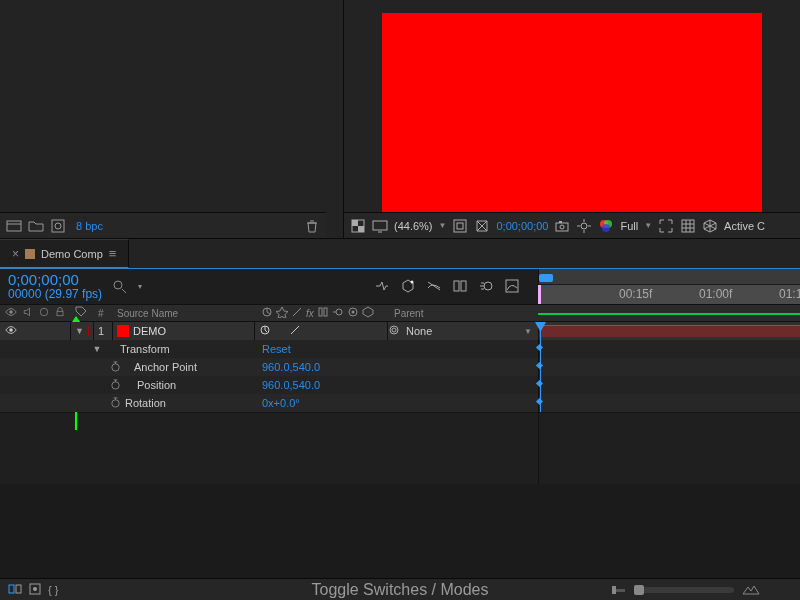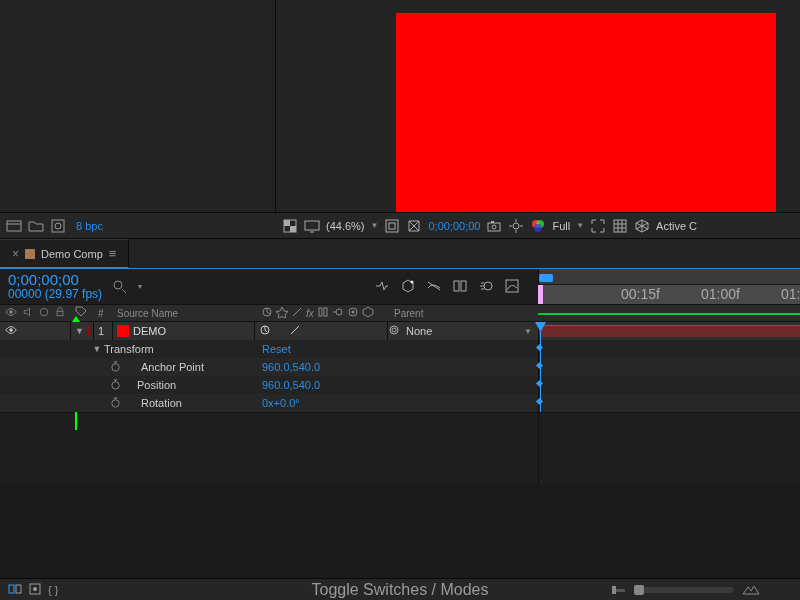--- a/index.html
+++ b/index.html
@@ -1,21 +1,21 @@
 <!DOCTYPE html>
 <html><head>
 <meta charset="utf-8">
 <style>
   * { box-sizing: border-box; margin: 0; padding: 0; font-family: "Segoe UI", Tahoma, sans-serif; }
   body { width: 800px; height: 600px; background: #1b1b1b; color: #bdbdbd; font-size: 11px; overflow: hidden; }
 
   
   .upper { height: 238px; display: flex; background: #232323; }
-  .panel-left { width: 276px; border-right: 1px solid #0c0c0c; position: relative; }
-  .panel-right { flex: 1; padding: 13px 24px 0 24px; position: relative; display:flex; align-items:flex-start; justify-content:flex-end; }
+  .panel-left { width: 344px; border-right: 1px solid #0c0c0c; position: relative; }
+  .panel-right { flex: 1; padding: 13px 24px 0 24px; position: relative; display:flex; align-items:flex-start; justify-content:center; }
   .viewer-solid { width: 380px; height: 204px; background: #ff0000; margin-top:0; }
 
   
   .strip { position:absolute; left:0; right:0; bottom:0; height:26px; background:#262626; border-top:1px solid #0c0c0c; display:flex; align-items:center; padding:0 6px; gap:6px; }
   .strip-left { width:326px; }
   .strip svg, .strip .icon { width:16px; height:16px; fill:#a9a9a9; flex:0 0 auto; }
   .bpc-label { color:#288ce8; font-size:11px; padding:0 4px; }
 
   .strip-right { left:0; right:0; }
   .strip-right span.txt { color:#288ce8; font-size:11px; }
@@ -35,21 +35,21 @@
   .timecode { color:#2e9bff; font-size:15px; line-height:15px; }
   .framerate { color:#2e9bff; font-size:12px; }
   .tc-stack { display:flex; flex-direction:column; justify-content:center; }
   .search-icn { width:16px; height:16px; fill:#888; }
   .tl-header-right { flex:1; display:flex; align-items:stretch; }
   .tl-header-icons { width:auto; display:flex; align-items:center; gap:10px; padding-right:10px; margin-left:auto;}
   .tl-header-icons svg { width:16px; height:16px; fill:#aaa; }
 
   .ruler-wrap { flex:1; display:flex; flex-direction:column; }
   .ruler-top { height:18px; background:#3a3a3a; border-bottom:1px solid #1a1a1a; border-left:1px solid #111; }
-  .ruler-bot { height:22px; background:#4a4a4a; display:flex; align-items:center; font-size:14px; color:#aaa; position:relative; border-left:5px solid #f0abfc;}
+  .ruler-bot { height:22px; background:#4a4a4a; display:flex; align-items:center; font-size:12px; color:#aaa; position:relative; border-left:3px solid #f0abfc;}
   .ruler-bot span { position:absolute; }
 
   
   .col-header { height:18px; background:#2b2b2b; border-top:1px solid #111; border-bottom:1px solid #111; display:flex; align-items:center; color:#8a8a8a; font-size:10px;}
   .col-header .left-cols { width:538px; display:flex; align-items:center; }
   .col-header .tracks { flex:1; background:#292929;}
   .seg { padding:0 4px; display:flex; align-items:center; height:100%; gap:4px; }
   .seg svg{ width:12px; height:12px; fill:#8a8a8a;}
   .vline { width:1px; height:100%; background:#111; }
   .row { height:18px; display:flex; align-items:center; }
@@ -397,39 +397,39 @@
       </div>
       <div class="track">
           <div class="layer-bar"></div>
         </div>
     </div>
 
     <div class="row">
       <div class="left">
         <div class="cell" style="width:92px"></div>
         <span class="arrow">▼</span>
-        <span style="color:#ccc;margin-left:2px">Transform</span>
+        <span style="color:#ccc;margin-left:18px">Transform</span>
         <span style="flex:1"></span>
         <div class="cell" style="width:280px">
             <span class="link-val">Reset</span>
           </div>
       </div>
       <div class="track" style="position:relative">
           <div class="key-tick"></div>
         </div>
     </div>
 
     <div class="row">
       <div class="left">
         <div class="prop-indent"></div>
         <span class="stopwatch"><svg viewBox="0 0 12 12">
               <circle cx="6" cy="7" r="4" fill="none" stroke="#888"></circle>
               <path d="M6 3V1M4 1h4" stroke="#888"></path>
             </svg></span>
-        <span style="margin-left:20px;color:#ccc">Anchor Point</span>
+        <span style="margin-left:13px;color:#ccc">Anchor Point</span>
         <span style="flex:1"></span>
         <div class="cell" style="width:280px">
             <span class="link-val">960.0,540.0</span>
           </div>
       </div>
       <div class="track" style="position:relative">
           <div class="key-tick"></div>
         </div>
     </div>
 
@@ -452,21 +452,21 @@
     </div>
 
 
     <div class="row">
       <div class="left">
         <div class="prop-indent"></div>
         <span class="stopwatch"><svg viewBox="0 0 12 12">
               <circle cx="6" cy="7" r="4" fill="none" stroke="#888"></circle>
               <path d="M6 3V1M4 1h4" stroke="#888"></path>
             </svg></span>
-        <span style="margin-left:20px;color:#ccc">Rotation</span>
+        <span style="margin-left:4px;color:#ccc">Rotation</span>
         <span style="flex:1"></span>
         <div class="cell" style="width:280px">
             <span class="link-val">0x+0.0°</span>
           </div>
       </div>
       <div class="track" style="position:relative">
           <div class="key-tick"></div>
         </div>
     </div>
 

